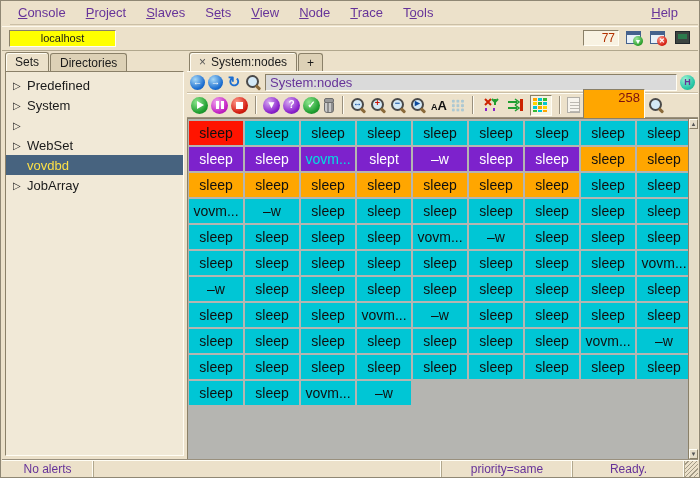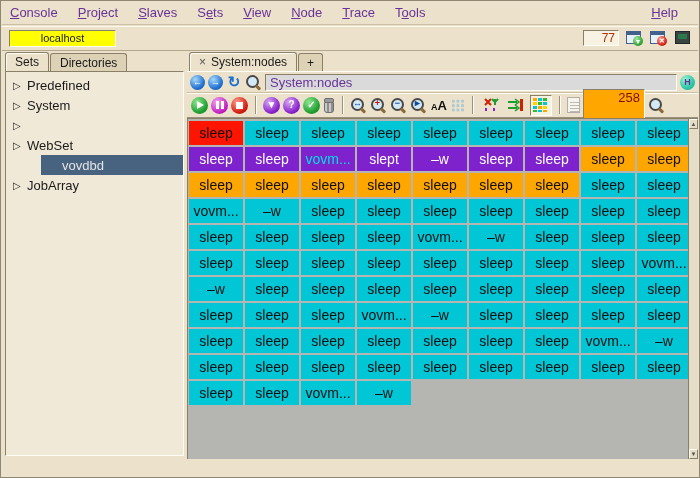--- a/index.html
+++ b/index.html
@@ -1,21 +1,21 @@
 <!DOCTYPE html>
 <html><head>
 <meta charset="utf-8">
 <style>
   * { margin:0; padding:0; box-sizing:border-box; }
   body { background:#555; font-family:"Liberation Sans",sans-serif; }
   .window { position:relative; width:700px; height:478px; background:#ece1ca;
             border:1px solid #8f8774; overflow:hidden; font-size:13px; }
 
   
-  .menubar { position:absolute; left:1px; right:1px; top:0; height:24px;
+  .menubar { position:absolute; left:9px; right:1px; top:0; height:24px;
              display:flex; align-items:center; padding:0 8px;
              border-bottom:1px solid #cbbfa6; background:#ece1ca; }
   .menu-items { display:flex; }
   .menu-item { color:#663399; padding:2px 10px 2px 0; margin-right:10px; cursor:default; }
   .menu-spacer { flex:1; }
   .menu-help { color:#663399; padding:2px 2px; }
 
   
   .hostbar { position:absolute; left:1px; right:1px; top:25px; height:25px;
              display:flex; align-items:center; gap:7px; padding:0 7px;
@@ -44,21 +44,21 @@
   
   .left { width:185px; display:flex; flex-direction:column; }
   .tabrow { height:20px; display:flex; align-items:flex-end; padding-left:3px; position:relative; }
   .tab { border:1px solid #8a8068; border-bottom:none; background:#ddd1b6; color:#1a1a1a;
          padding:2px 9px 1px; font-size:12px; border-radius:3px 3px 0 0; margin-right:1px; }
   .tab.active { background:#ece1ca; box-shadow:inset 1px 1px 0 #fffdf4; padding-bottom:2px; position:relative; z-index:2; }
   .tree { flex:1; margin:0 3px 3px 3px; background:#f1e9d7; overflow:hidden; padding-top:3px;
           border:1px solid; border-color:#8a8068 #fffdf4 #fffdf4 #8a8068; }
   .titem { height:20px; display:flex; align-items:center; padding-left:7px; color:#1a1a1a; font-size:13px; }
   .titem .exp { width:14px; font-size:10px; color:#222; }
-  .titem.selected { background:#47637f; color:#e5e5e5;margin-left:35px; }
+  .titem.selected { background:#47637f; color:#fde047; }
 
   
   .right { flex:1; display:flex; flex-direction:column; min-width:0; }
   .rtabrow { height:20px; display:flex; align-items:flex-end; padding-left:2px; }
   .rtab { display:flex; align-items:center; gap:5px; }
   .close-x { color:#555; font-size:12px; }
   .plustab { padding:2px 8px 1px; }
 
   .tb1 { height:22px; display:flex; align-items:center; gap:3px; padding:2px 3px;
          border-top:1px solid #fffdf4; border-bottom:1px solid #cbbfa6; }
@@ -426,13 +426,20 @@
             </div>
           </div>
         <div class="vscroll">
           <div class="sbtn">▲</div>
           <div class="sbtn">▼</div>
         </div>
       </div>
     </div>
   </div>
 
+  <div class="statusbar">
+    <div class="ssec s1">No alerts</div>
+    <div class="ssec s2"></div>
+    <div class="ssec s3">priority=same</div>
+    <div class="ssec s4">Ready.</div>
+    <div class="grip"></div>
+  </div>
 </div>
 
 </body></html>

